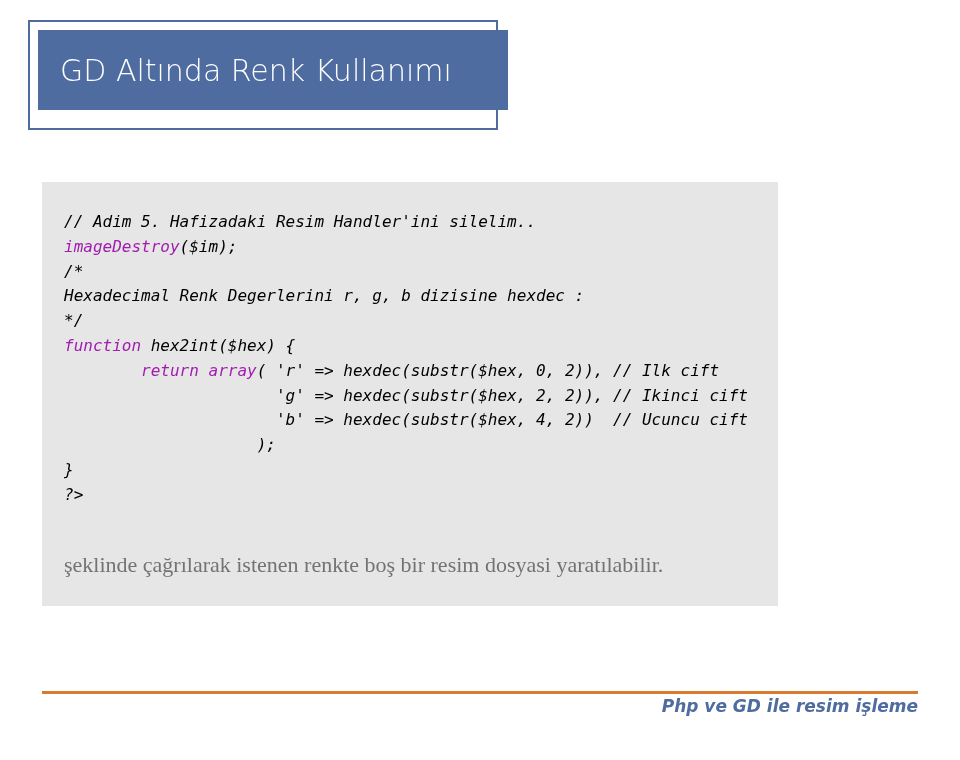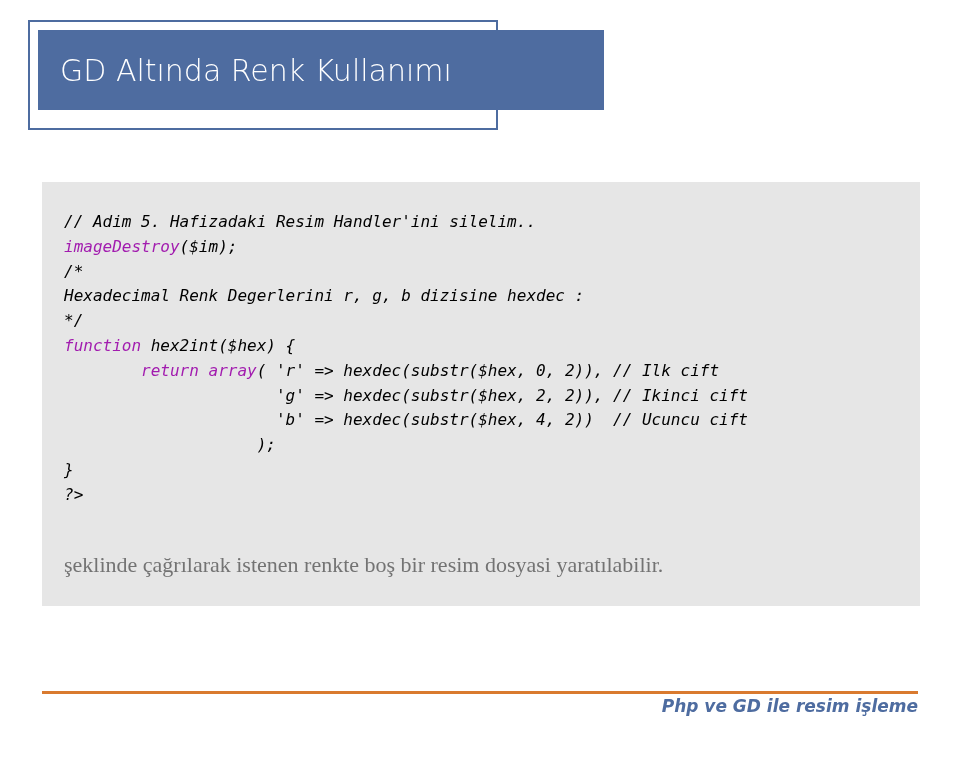--- a/index.html
+++ b/index.html
@@ -22,38 +22,38 @@
     width: 470px;
     height: 110px;
     border: 2px solid #4e6ca0;
     background: #ffffff;
     z-index: 1;
   }
   .title-bar {
     position: absolute;
     top: 30px;
     left: 38px;
-    width: 566px;
+    width: 470px;
     height: 80px;
     background: #4e6ca0;
     display: flex;
     align-items: center;
     padding-left: 22px;
     z-index: 2;
   }
   .title-text {
     color: #ffffff;
     font-size: 30px;
     font-weight: 300;
   }
   .code-block {
     position: absolute;
     top: 182px;
     left: 42px;
-    width: 878px;
+    width: 736px;
     background: #e6e6e6;
     padding: 28px 22px 24px 22px;
     font-family: "DejaVu Sans Mono", "Courier New", monospace;
     font-size: 16px;
     line-height: 1.55;
     font-style: italic;
     color: #000000;
   }
   .code-line { white-space: pre; }
   .c-comment { color: #000000; }

